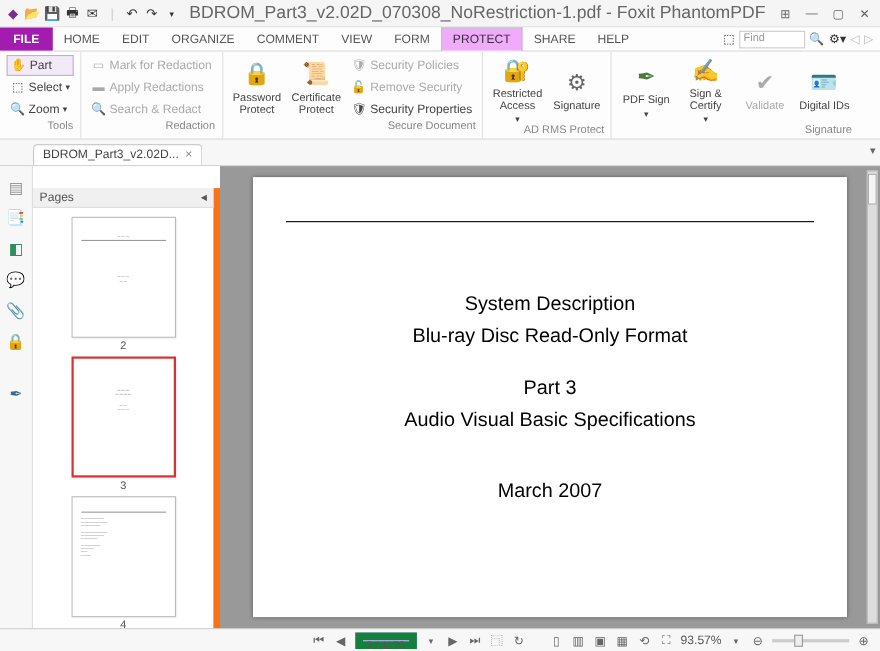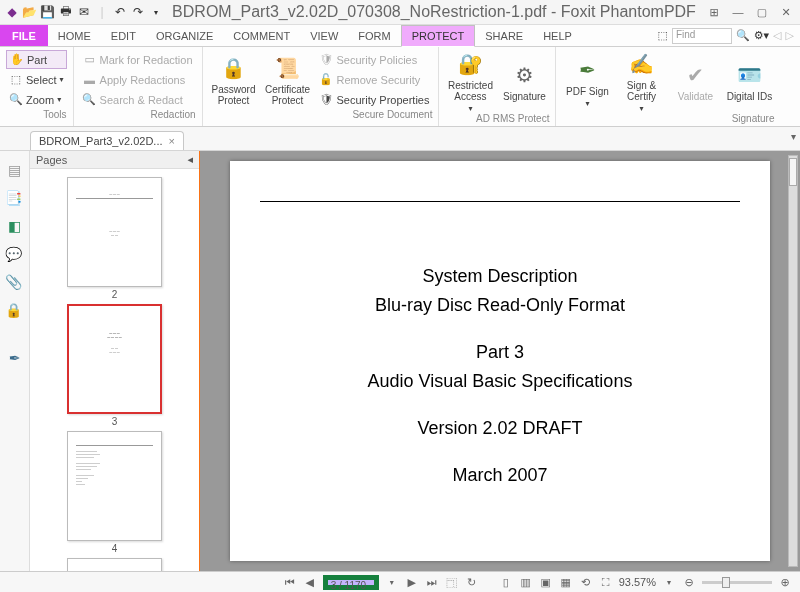--- a/index.html
+++ b/index.html
@@ -4,21 +4,21 @@
 <style>
 * { margin: 0; padding: 0; box-sizing: border-box; font-family: "Segoe UI", Tahoma, sans-serif; }
 body { width: 800px; height: 592px; background: #fff; overflow: hidden; font-size: 11px; color: #333; }
 .titlebar { height: 25px; background: #f5f5f5; display: flex; align-items: center; padding: 0 4px; border-bottom: 1px solid #ddd; }
 .titlebar .qat { display: flex; gap: 2px; align-items: center; }
 .titlebar .qat .ic { width: 16px; height: 16px; display: flex; align-items: center; justify-content: center; font-size: 12px; cursor: pointer; }
 .titlebar .title { flex: 1; text-align: center; font-size: 16px; color: #666; }
 .titlebar .wbtns { display: flex; gap: 4px; align-items: center; }
 .titlebar .wbtns .wb { width: 20px; height: 16px; display: flex; align-items: center; justify-content: center; cursor: pointer; color: #666; }
 .menubar { height: 22px; background: #fdfdfd; display: flex; align-items: stretch; border-bottom: 1px solid #d0d0d0; }
-.menubar .file { background: #d946ef; color: #fff; padding: 0 12px; display: flex; align-items: center; font-weight: bold; font-size: 11px; cursor: pointer; }
+.menubar .file { background: #a21caf; color: #fff; padding: 0 12px; display: flex; align-items: center; font-weight: bold; font-size: 11px; cursor: pointer; }
 .menubar .tab { padding: 0 10px; display: flex; align-items: center; color: #555; cursor: pointer; font-size: 11px; }
 .menubar .tab.active { background: #f0abfc; border: 1px solid #c0c0c0; border-bottom: 1px solid #fff; margin-bottom: -1px; color: #333; }
 .menubar .spacer { flex: 1; }
 .menubar .search { display: flex; align-items: center; gap: 4px; padding-right: 6px; }
 .menubar .search .sbox { width: 60px; height: 16px; border: 1px solid #ccc; padding: 0 3px; font-size: 10px; color: #999; background: #fff; }
 .ribbon { height: 80px; background: #fdfdfd; border-bottom: 1px solid #cfcfcf; display: flex; }
 .rgroup { border-right: 1px solid #e0e0e0; padding: 3px 6px; display: flex; flex-direction: column; }
 .rgroup .body { flex: 1; display: flex; gap: 4px; }
 .rgroup .lbl { text-align: right; font-size: 10px; color: #888; height: 14px; }
 .rcol { display: flex; flex-direction: column; gap: 1px; }
@@ -27,35 +27,35 @@
 .rbig { display: flex; flex-direction: column; align-items: center; justify-content: center; width: 50px; gap: 2px; cursor: pointer; font-size: 10px; text-align: center; color: #444; }
 .rbig.dis { color: #aaa; }
 .rbig .bic { width: 28px; height: 28px; display: flex; align-items: center; justify-content: center; font-size: 20px; }
 .ritem .sic { width: 14px; height: 14px; display: inline-flex; align-items: center; justify-content: center; font-size: 11px; }
 .doc-tabs { height: 24px; background: #f7f7f7; border-bottom: 1px solid #d5d5d5; display: flex; align-items: flex-end; padding-left: 30px; }
 .doc-tab { background: #fff; border: 1px solid #c8c8c8; border-bottom: none; border-radius: 4px 4px 0 0; padding: 3px 8px; display: flex; align-items: center; gap: 6px; font-size: 11px; color: #444; cursor: pointer; }
 .doc-tab .x { color: #888; cursor: pointer; }
 .workspace { display: flex; height: 420px; }
 .sidetools { width: 30px; background: #f7f7f7; border-right: 1px solid #ddd; display: flex; flex-direction: column; align-items: center; gap: 10px; padding-top: 10px; }
 .sidetools .st { width: 18px; height: 18px; cursor: pointer; display: flex; align-items: center; justify-content: center; font-size: 14px; }
-.pages-panel { width: 170px; background: #fff; border-right: 1px solid #f97316; display: flex; flex-direction: column; }
+.pages-panel { width: 170px; background: #fff; border-right: 6px solid #f97316; display: flex; flex-direction: column; margin-top: 20px; }
 .pages-panel .hdr { height: 18px; background: #f0f0f0; border-bottom: 1px solid #ddd; display: flex; align-items: center; padding: 0 6px; font-size: 11px; color: #555; justify-content: space-between; }
 .pages-panel .thumbs { flex: 1; overflow-y: auto; padding: 8px; display: flex; flex-direction: column; align-items: center; gap: 4px; }
 .thumb { width: 95px; display: flex; flex-direction: column; align-items: center; gap: 2px; }
 .thumb .pg { width: 95px; height: 110px; background: #fff; border: 1px solid #bbb; box-shadow: 1px 1px 2px rgba(0,0,0,.15); padding: 8px; font-size: 3px; color: #444; overflow: hidden; }
 .thumb.sel .pg { border: 2px solid #d93030; }
 .thumb .num { font-size: 10px; color: #555; }
 .viewer { flex: 1; background: #999; position: relative; display: flex; justify-content: center; padding: 10px 16px; }
 .viewer .page { width: 540px; background: #fff; box-shadow: 0 0 4px rgba(0,0,0,.4); padding: 40px 30px; display: flex; flex-direction: column; align-items: center; }
 .viewer .page .pline { font-family: Arial, sans-serif; font-size: 18px; color: #000; margin: 4px 0; }
 .viewer .vscroll { position: absolute; right: 2px; top: 4px; bottom: 4px; width: 10px; background: #ddd; border: 1px solid #bbb; }
 .viewer .vscroll .vthumb { position: absolute; left: 0; right: 0; top: 2px; height: 28px; background: #f5f5f5; border: 1px solid #aaa; }
 .statusbar { height: 21px; background: #f7f7f7; border-top: 1px solid #ccc; display: flex; align-items: center; justify-content: flex-end; gap: 6px; padding: 0 8px; font-size: 11px; color: #555; }
 .statusbar .sic { width: 14px; height: 14px; display: inline-flex; align-items: center; justify-content: center; cursor: pointer; color: #666; }
-.statusbar .pnum { width: 56px; height: 15px; border: 5px solid #15803d; font-size: 10px; padding: 0 3px; background: #c4b5fd; }
+.statusbar .pnum { width: 56px; height: 15px; border: 7px solid #15803d; font-size: 10px; padding: 0 3px; background: #c4b5fd; }
 .statusbar .zslider { width: 70px; height: 3px; background: #ccc; position: relative; }
 .statusbar .zslider .zh { position: absolute; left: 20px; top: -4px; width: 8px; height: 11px; background: #eee; border: 1px solid #999; }
 .collapse-arrow { position: absolute; right: 4px; top: 131px; font-size: 10px; color: #666; cursor: pointer; }
 </style>
 </head>
 <body>
 
 <div class="titlebar">
   <div class="qat">
     <span class="ic" style="color:#7b2d8e">◆</span>
@@ -260,21 +260,20 @@
   </div>
   <div class="viewer">
     <div class="page">
       <div style="width:100%;border-top:1px solid #000;margin-bottom:60px"></div>
       <div class="pline">System Description</div>
       <div class="pline">Blu-ray Disc Read-Only Format</div>
       <div style="height:18px"></div>
       <div class="pline">Part 3</div>
       <div class="pline">Audio Visual Basic Specifications</div>
       <div style="height:18px"></div>
-      <div class="pline">Version 2.02 DRAFT</div>
       <div style="height:18px"></div>
       <div class="pline">March 2007</div>
     </div>
     <div class="vscroll">
         <div class="vthumb"></div>
       </div>
   </div>
 </div>
 
 <div class="statusbar">

